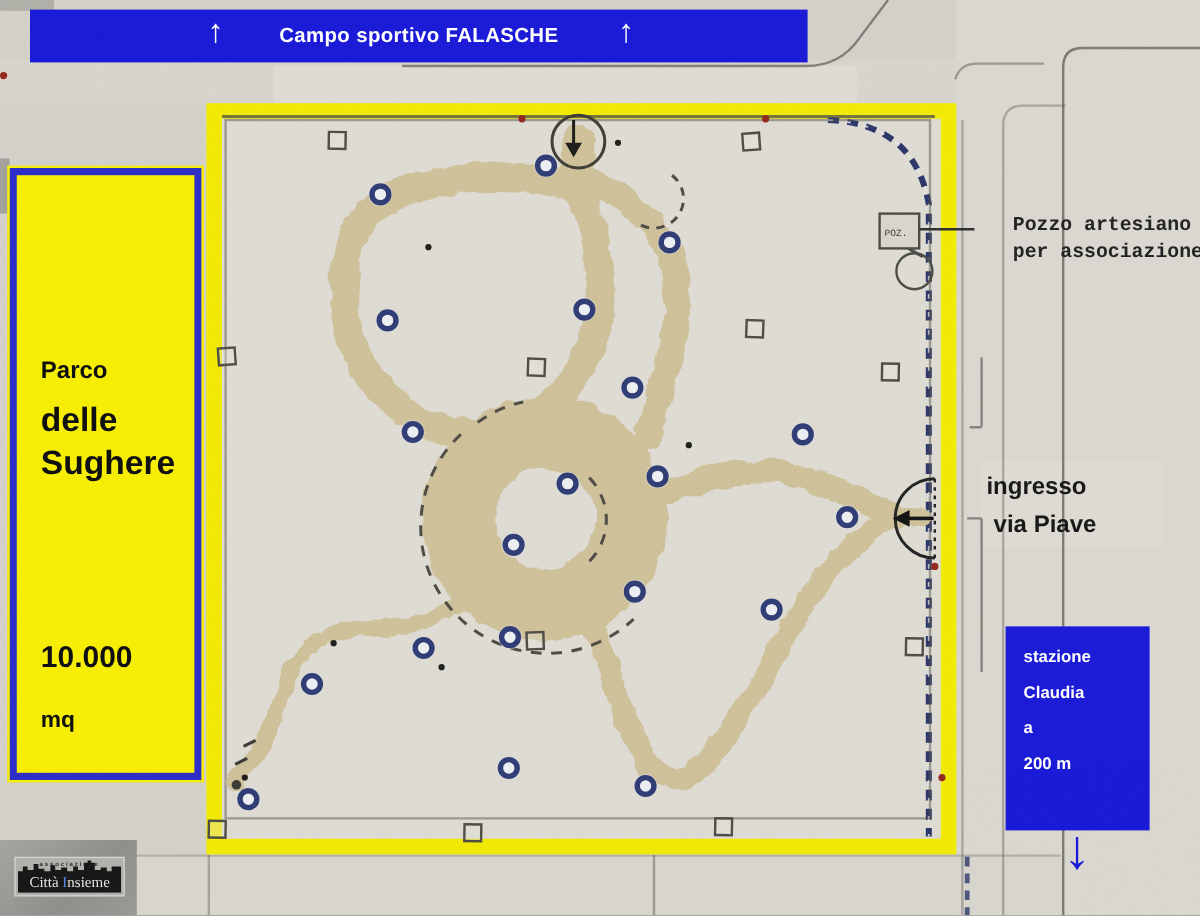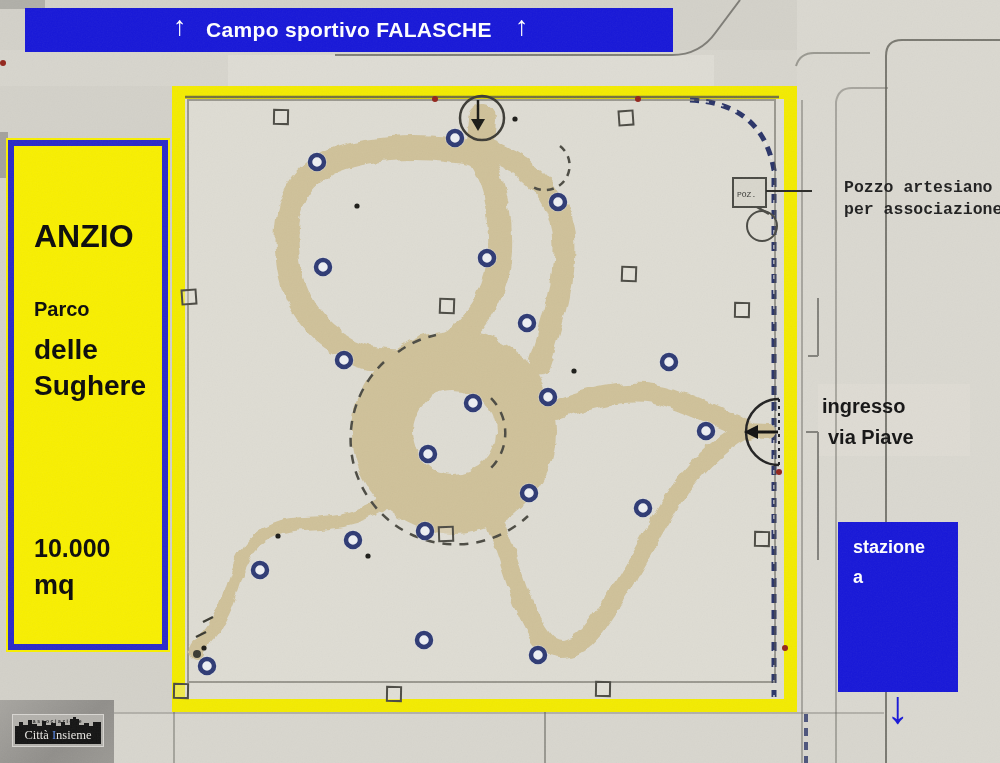--- a/index.html
+++ b/index.html
@@ -11,40 +11,40 @@
   #bg-bottom{left:0;top:712px;width:884px;height:51px;background:#d8d6ce;}
   #label-strip{left:228px;top:55px;width:486px;height:34px;background:#dedcd4;}
   #piave-strip{left:818px;top:384px;width:152px;height:72px;background:#dedcd4;opacity:.85;}
   svg.layer{position:absolute;left:0;top:0;z-index:2;}
   #under{z-index:1;}
   #grainsvg{z-index:6;pointer-events:none;}
   .map-box{position:absolute;left:172px;top:86px;width:625px;height:626px;box-sizing:border-box;
            border:13px solid var(--border-yellow,#f3eb00);background:var(--map-bg,#dedcd3);z-index:1;}
   .banner{position:absolute;left:25px;top:8px;width:648px;height:44px;background:var(--accent-blue,#1717d8);
           color:#fff;z-index:3;text-align:center;}
-  .banner .btxt{line-height:44px;font-size:21px;font-weight:bold;letter-spacing:.3px;}
+  .banner .btxt{line-height:44px;font-size:17px;font-weight:bold;letter-spacing:.3px;}
   .banner .barrow{position:absolute;top:3px;font-size:27px;font-weight:bold;}
   #barrow1{left:148px;} #barrow2{left:490px;}
   .toplabel{position:absolute;left:420px;top:58px;z-index:3;font-size:21px;font-weight:bold;color:#151515;}
   .toplabel .street{margin-left:16px;}
   .info-box{position:absolute;left:8px;top:140px;width:160px;height:510px;box-sizing:border-box;
             background:var(--box-yellow,#f8ef00);border:6px solid var(--box-border-blue,#2a2ac8);
             outline:2px solid var(--box-yellow,#f8ef00);z-index:3;color:#0b0b0b;}
   .info-box div{position:absolute;left:20px;font-weight:bold;}
   .ib-city{top:72px;font-size:32px;}
   .ib-p1{top:152px;font-size:20px;} .ib-p2{top:188px;font-size:28px;} .ib-p3{top:224px;font-size:28px;text-align:right;}
-  .ib-a1{top:388px;font-size:25px;} .ib-a2{top:424px;font-size:27px;}
+  .ib-a1{top:388px;font-size:25px;} .ib-a2{top:444px;font-size:19px;}
   .pozzo-label{position:absolute;left:844px;top:177px;z-index:3;font-family:"Liberation Mono",monospace;
                font-size:16.5px;font-weight:bold;line-height:22px;color:#1f1f1f;white-space:nowrap;}
   .piave-label{position:absolute;left:822px;top:391px;z-index:3;font-size:20px;font-weight:bold;
                line-height:31px;color:#141414;}
   .piave-label .l2{padding-left:6px;}
   .station-box{position:absolute;left:838px;top:522px;width:120px;height:170px;box-sizing:border-box;
                background:var(--accent-blue,#1717d8);color:#fff;z-index:3;padding:11px 0 0 15px;}
-  .station-box div{font-size:18px;font-weight:bold;line-height:29.5px;}
+  .station-box div{font-size:14px;font-weight:bold;line-height:29.5px;}
   .station-arrow{position:absolute;left:886px;top:684px;z-index:3;font-size:46px;font-weight:bold;
                  color:var(--accent-blue,#1717d8);line-height:1;}
   .logo-back{position:absolute;left:0;top:700px;width:114px;height:63px;z-index:3;
              background:linear-gradient(135deg,#a7a5a0,#908e8a 60%,#9b9994);}
   .logo{position:absolute;left:12px;top:714px;width:92px;height:33px;z-index:4;
         background:#b3b1ac;border:1px solid #d8d6d2;box-sizing:border-box;}
   .logo-assoc{position:absolute;left:0;top:3px;width:100%;text-align:center;font-size:5px;
               letter-spacing:1.6px;color:#2a2a2a;font-weight:bold;}
   .logo svg{position:absolute;left:2px;bottom:2px;}
   .logo-name{position:absolute;left:0;bottom:3px;width:100%;text-align:center;z-index:2;
@@ -217,41 +217,42 @@
   </svg>
 
   <div class="banner">
     <span class="barrow" id="barrow1">↑</span>
     <div class="btxt">Campo sportivo FALASCHE</div>
     <span class="barrow" id="barrow2">↑</span>
   </div>
 
 
   <div class="info-box">
-    <div class="ib-city">ANZIO</div>
     <div class="ib-p1">Parco</div>
     <div class="ib-p2">delle</div>
     <div class="ib-p3">Sughere</div>
     <div class="ib-a1">10.000</div>
     <div class="ib-a2">mq</div>
   </div>
 
   <div class="pozzo-label">
     <div>Pozzo artesiano</div>
     <div>per associazione</div>
   </div>
 
   <div class="piave-label">
     <div>ingresso</div>
     <div class="l2">via Piave</div>
   </div>
 
   <div class="station-box">
     <div>stazione</div>
+    <div>Claudia</div>
     <div>a</div>
+    <div>200 m</div>
   </div>
   <div class="station-arrow">↓</div>
 
   <div class="logo-back"></div>
   <div class="logo">
     <div class="logo-assoc">associazione</div>
     <svg width="86" height="30" viewBox="0 0 86 30">
       <path d="M0 18 L0 12 4 12 4 8 8 8 8 11 13 11 13 6 17 6 17 10 22 10 22 12 27 12 27 7 31 7 31 11
                36 11 36 9 41 9 41 12 46 12 46 8 50 8 50 11 55 11 55 5 58 5 58 3 61 3 61 5 64 5 64 11
                69 11 69 9 74 9 74 12 78 12 78 8 86 8 86 18 Z" fill="#141414"></path>

